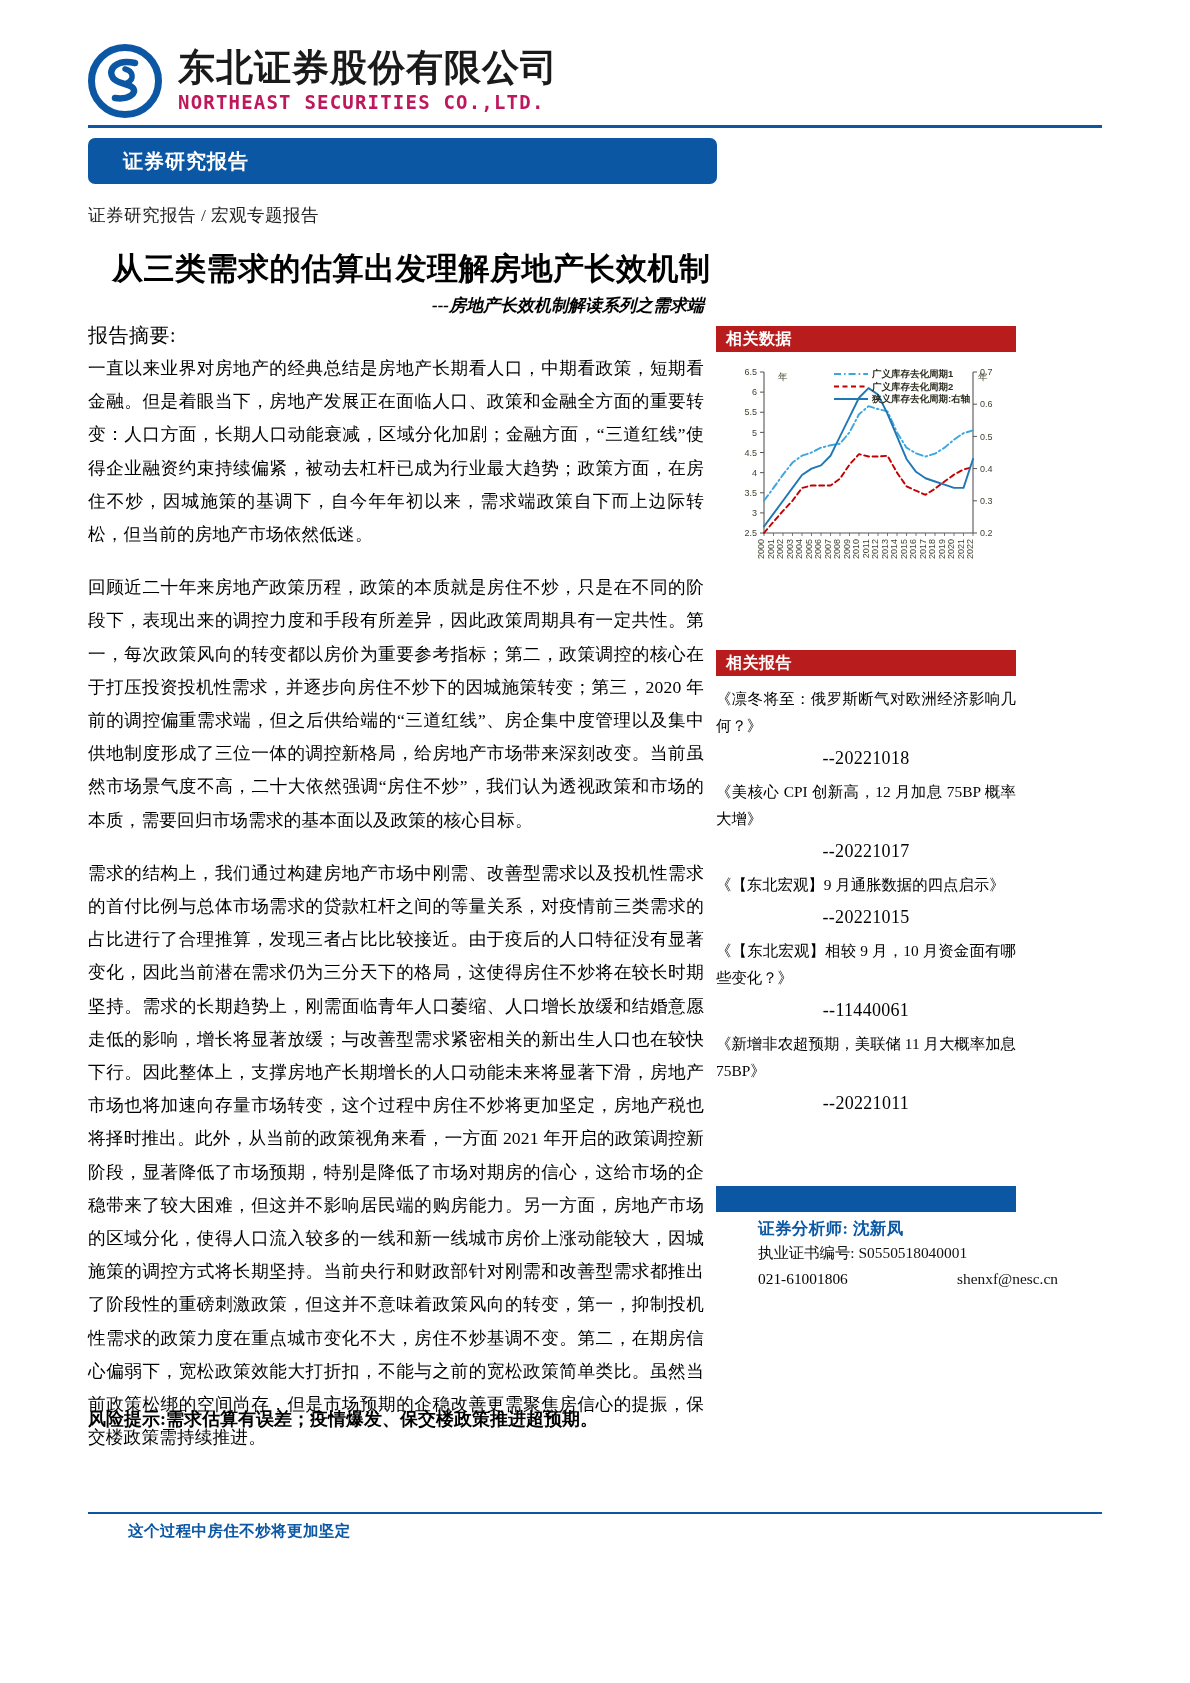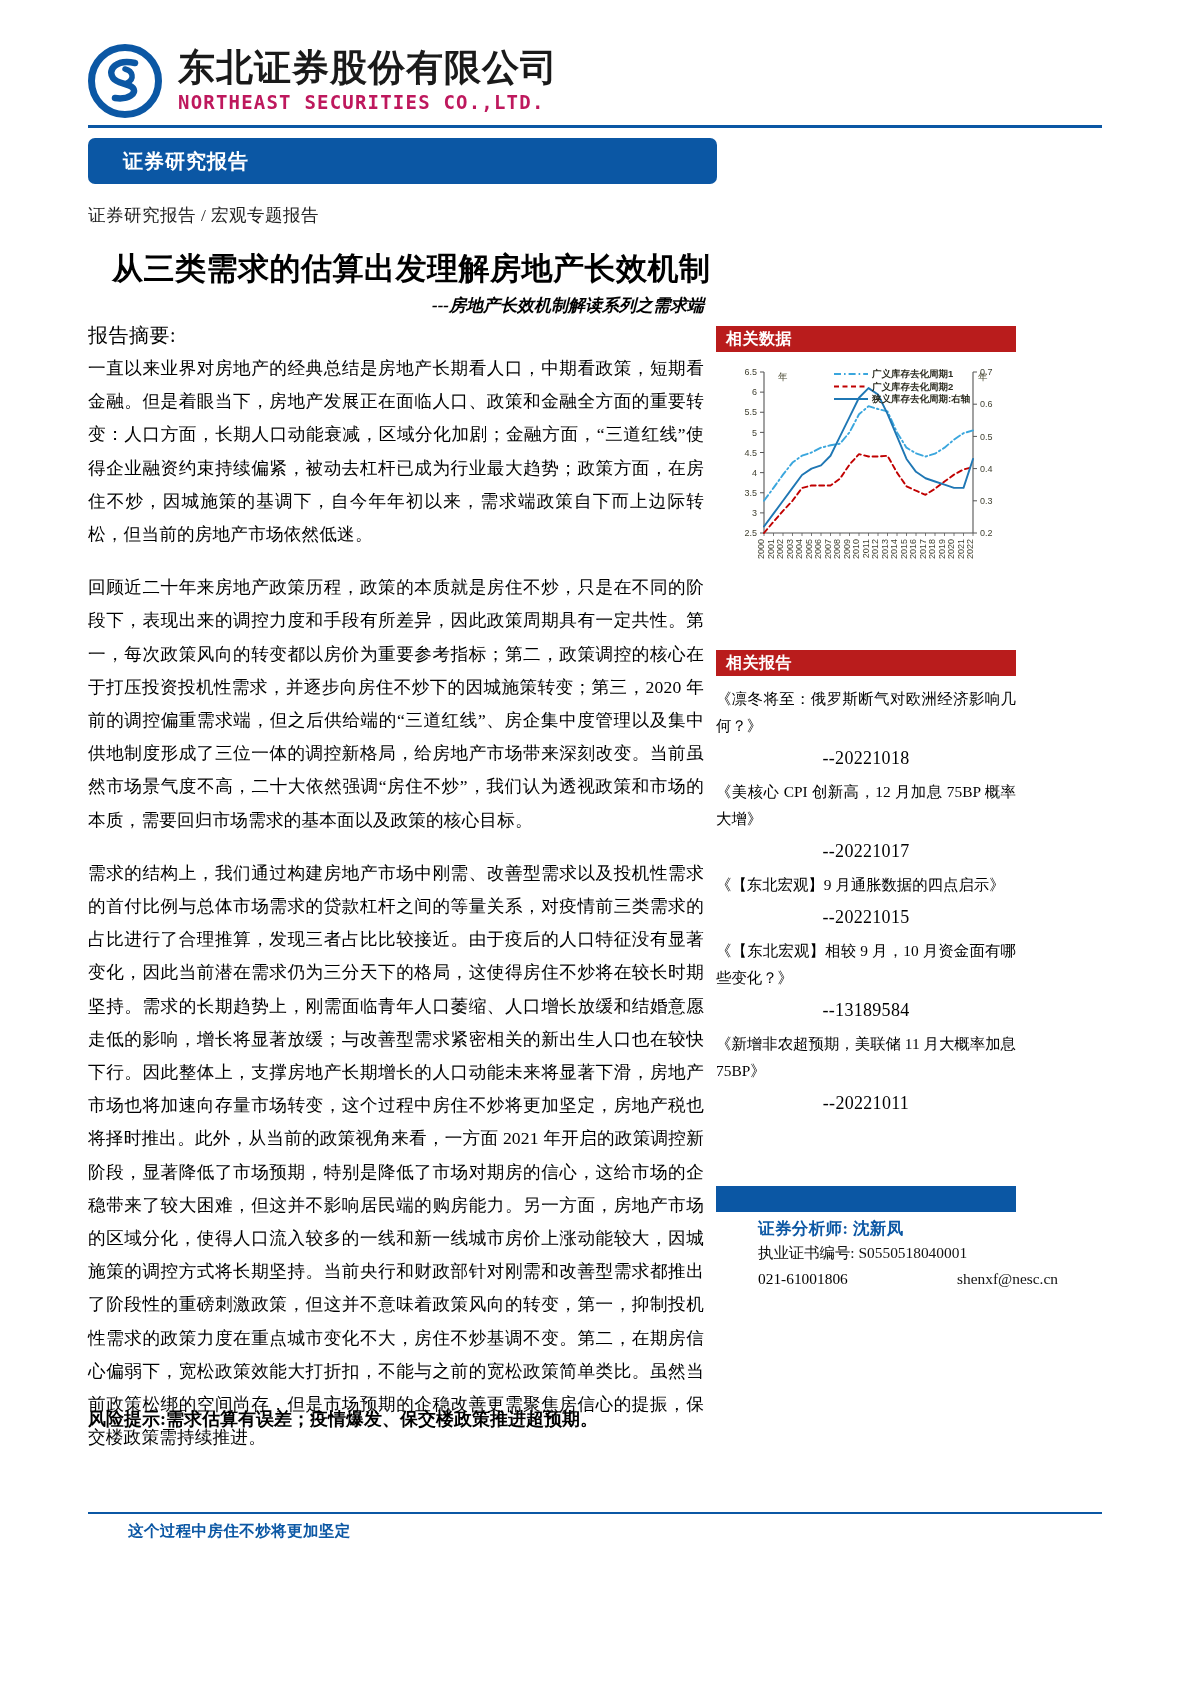--- a/index.html
+++ b/index.html
@@ -230,21 +230,21 @@
   <div class="reports">
     <div class="rail-head">相关报告</div>
     <div id="reports-list">
         <div class="report-item">《凛冬将至：俄罗斯断气对欧洲经济影响几何？》</div>
         <div class="report-date">--20221018</div>
         <div class="report-item">《美核心 CPI 创新高，12 月加息 75BP 概率大增》</div>
         <div class="report-date">--20221017</div>
         <div class="report-item">《【东北宏观】9 月通胀数据的四点启示》</div>
         <div class="report-date">--20221015</div>
         <div class="report-item">《【东北宏观】相较 9 月，10 月资金面有哪些变化？》</div>
-        <div class="report-date">--13189584</div>
+        <div class="report-date">--11440061</div>
         <div class="report-item">《新增非农超预期，美联储 11 月大概率加息 75BP》</div>
         <div class="report-date">--20221011</div>
       </div>
   </div>
 
   <div class="analyst-head"></div>
   <div class="analyst">
     <div class="analyst-name">
       <span>证券分析师:</span>
       <span>沈新凤</span>

